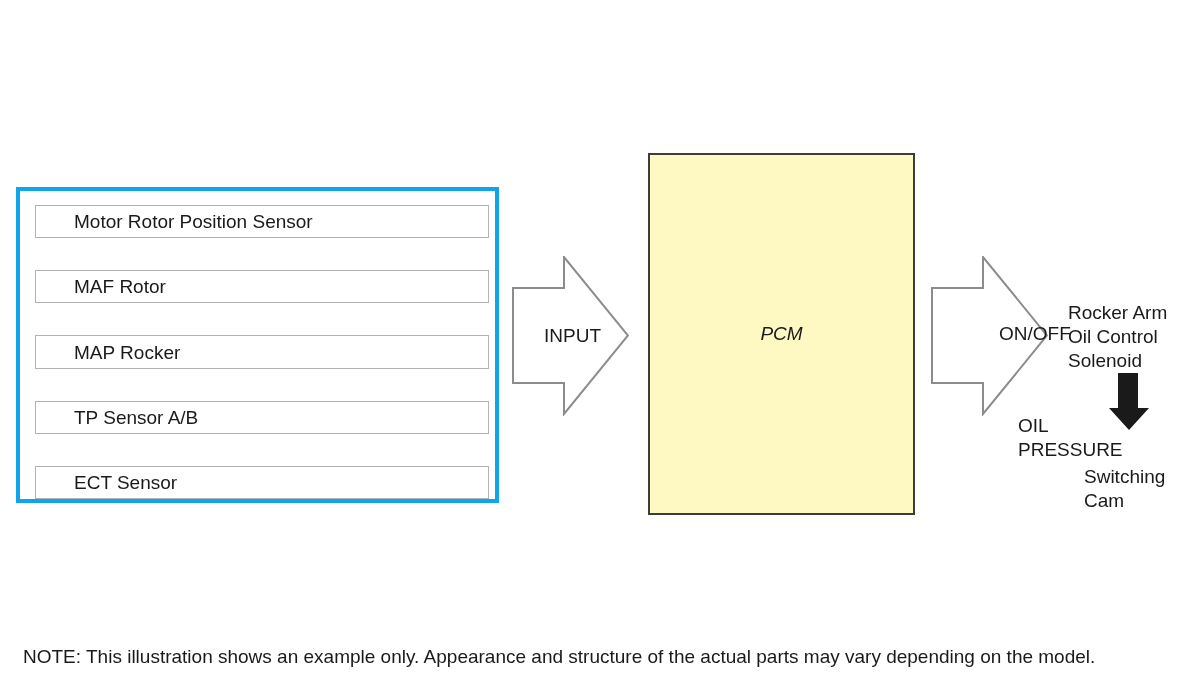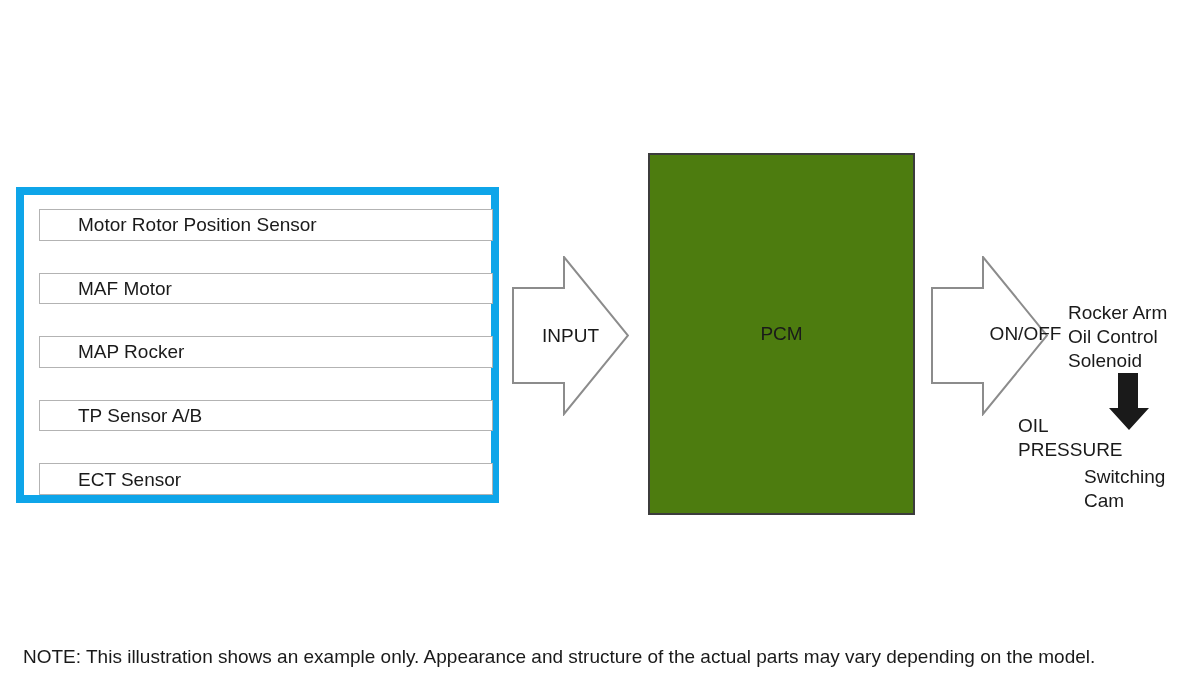--- a/index.html
+++ b/index.html
@@ -14,21 +14,21 @@
     height: 689px;
     background: #ffffff;
     overflow: hidden;
     font-size: 19px;
   }
   
   .sensor-panel {
     position: absolute;
     left: 16px; top: 187px;
     width: 483px; height: 316px;
-    border: 8px solid #0ea5e9;
+    border: 4px solid #0ea5e9;
     background: #ffffff;
     padding: 14px 0 0 15px;
     display: flex;
     flex-direction: column;
     gap: 32px;
   }
   .sensor-box {
     width: 454px; height: 34px;
     border: 1.5px solid #b3b3b3;
     background: #ffffff;
@@ -37,38 +37,39 @@
     padding-left: 38px;
     line-height: 1;
     white-space: nowrap;
   }
   
   .pcm-box {
     position: absolute;
     left: 648px; top: 153px;
     width: 267px; height: 362px;
     border: 2px solid #3c3c3c;
-    background: #4d7c0f;
+    background: #fef9c3;
     display: flex;
     align-items: center;
     justify-content: center;
+    font-style: italic;
   }
   
   .arrow-right {
     position: absolute;
     width: 117px; height: 160px;
   }
   .arrow-right.input  { left: 512px; top: 256px; }
   .arrow-right.onoff  { left: 931px; top: 256px; }
   .arrow-label {
     position: absolute;
     width: 117px;
-    text-align: center;
     line-height: 20px;
     white-space: nowrap;
+    padding-left: 32px;
   }
   .arrow-label.input { left: 512px; top: 326px; }
   .arrow-label.onoff { left: 931px; top: 324px; margin-left: 36px; }
   .arrow-down {
     position: absolute;
     left: 1109px; top: 373px;
     width: 41px; height: 58px;
   }
   
   .free-label {
@@ -89,21 +90,21 @@
 </head>
 <body>
 
 <div class="canvas">
 
   <div class="sensor-panel">
     <div class="sensor-box">
       <span>Motor Rotor Position Sensor</span>
     </div>
     <div class="sensor-box">
-      <span>MAF Motor</span>
+      <span>MAF Rotor</span>
     </div>
     <div class="sensor-box">
       <span>MAP Rocker</span>
     </div>
     <div class="sensor-box">
       <span>TP Sensor A/B</span>
     </div>
     <div class="sensor-box">
       <span>ECT Sensor</span>
     </div>

